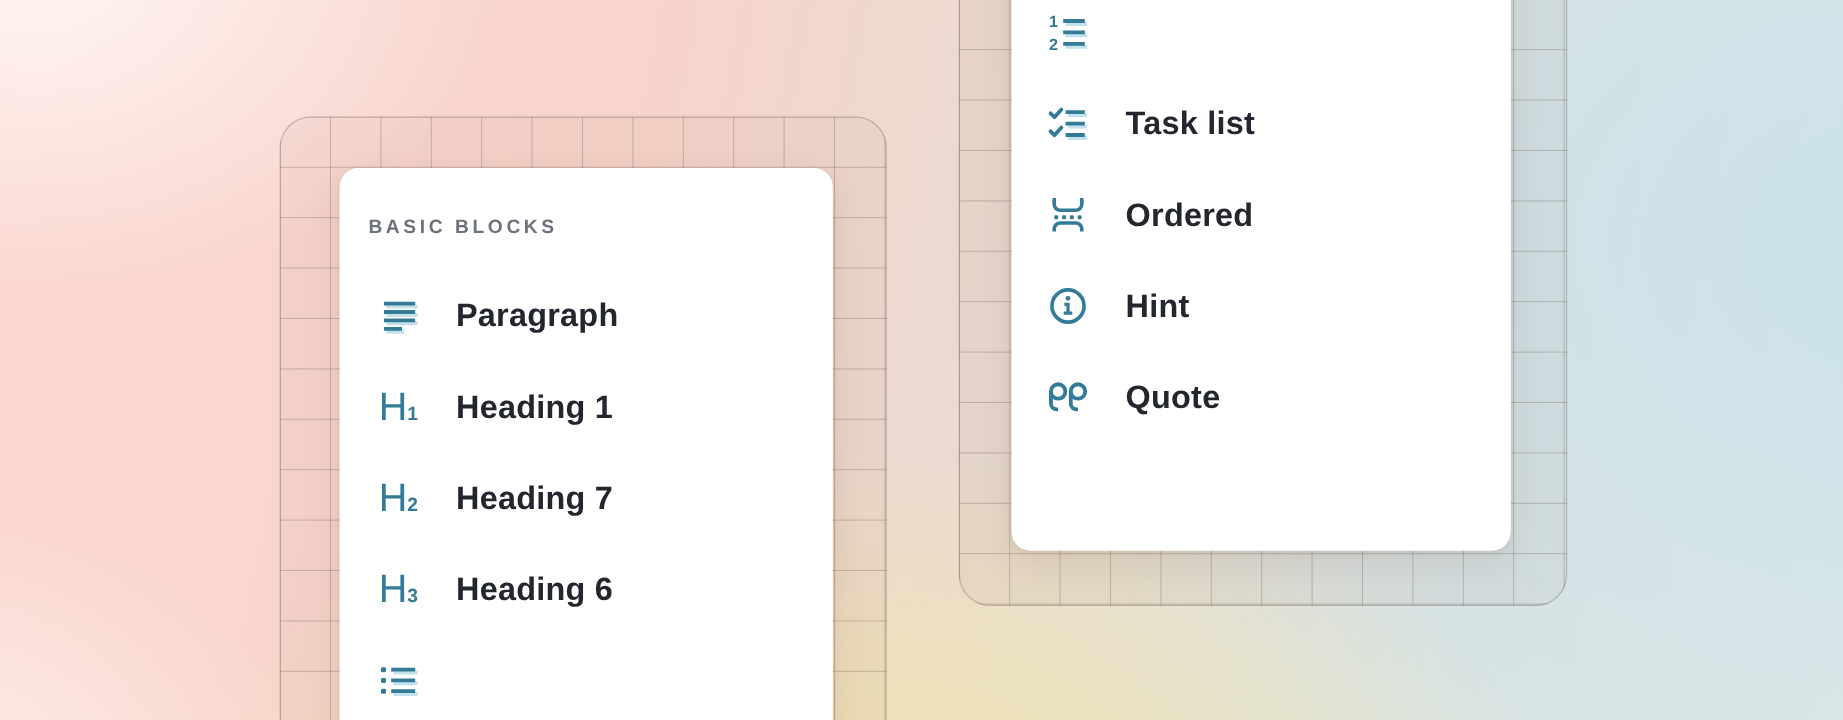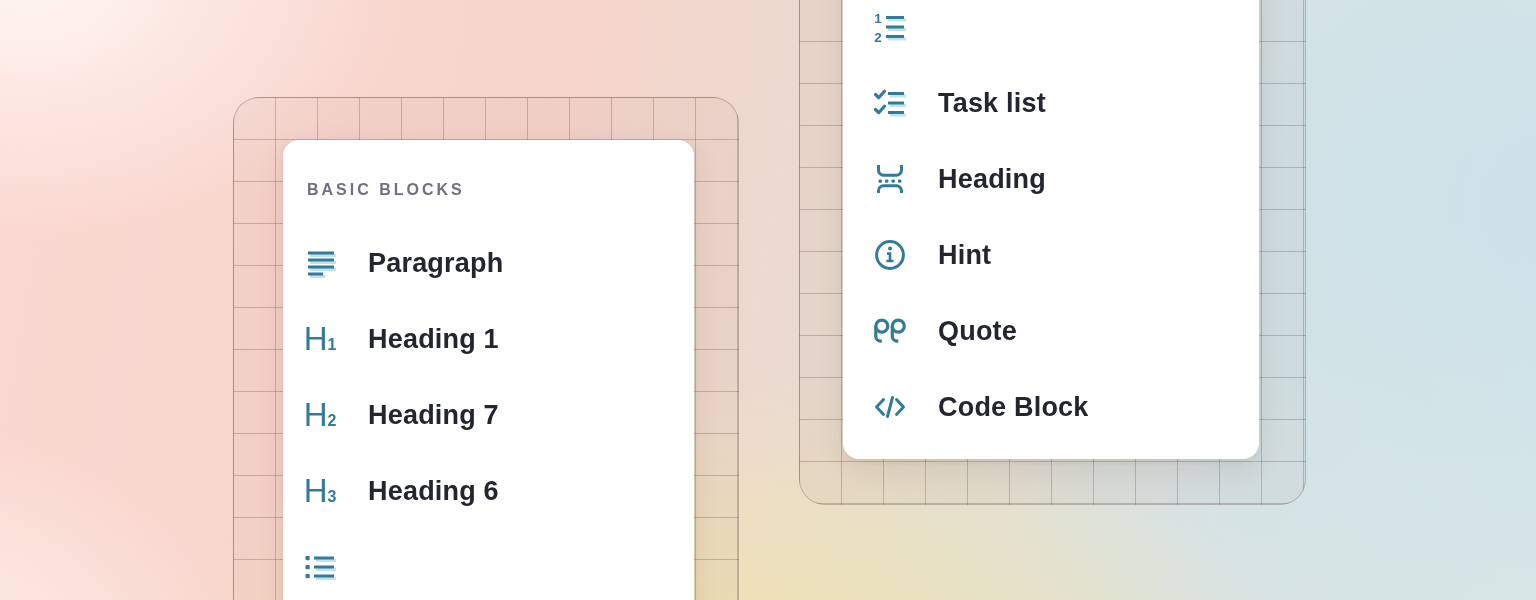--- a/index.html
+++ b/index.html
@@ -42,21 +42,21 @@
   #panel-right{left:843px;top:-56px;width:416px;height:515px;}
   .section-label{
     position:absolute;left:24px;top:41px;
     font-size:16px;font-weight:bold;letter-spacing:3px;
     color:var(--muted);
   }
   .row{
     position:absolute;left:0;right:0;height:76px;
     display:flex;align-items:center;cursor:pointer;
   }
-  #panel-left .row{padding-left:20px;}
+  #panel-left .row{padding-left:32px;}
   #panel-right .row{padding-left:30px;}
   .icon{width:34px;height:34px;flex:none;display:flex;align-items:center;justify-content:center;color:var(--teal);}
   .icon svg{display:block;width:34px;height:34px;}
   .row .label{
     margin-left:31px;font-size:27px;font-weight:600;color:var(--ink);letter-spacing:0.2px;
   }
   .lt{stroke:var(--ice);}
   .dk{stroke:currentColor;}
   .h-icon{font-weight:400;color:var(--teal);align-items:baseline;line-height:1;}
   .h-icon .H{font-size:33px;font-weight:400;letter-spacing:-1px;}
@@ -147,21 +147,21 @@
     <span class="icon">
       <svg viewBox="0 0 34 34" fill="none" stroke-width="3">
         <path class="dk" d="M5.5 3v5.2a5 5 0 0 0 5 5h13a5 5 0 0 0 5-5V3"></path>
         <path class="dk" d="M5.5 31v-2.2a5 5 0 0 1 5-5h13a5 5 0 0 1 5 5V31"></path>
         <rect x="5.5" y="17.4" width="3.4" height="3.4" rx="1.2" fill="currentColor" stroke="none"></rect>
         <rect x="12" y="17.4" width="3.4" height="3.4" rx="1.2" fill="currentColor" stroke="none"></rect>
         <rect x="18.5" y="17.4" width="3.4" height="3.4" rx="1.2" fill="currentColor" stroke="none"></rect>
         <rect x="25" y="17.4" width="3.4" height="3.4" rx="1.2" fill="currentColor" stroke="none"></rect>
       </svg>
     </span>
-    <span class="label">Heading</span>
+    <span class="label">Ordered</span>
   </div>
 
   <div class="row" style="top:273px">
     <span class="icon">
       <svg viewBox="0 0 34 34" fill="none" stroke-width="3">
         <circle class="dk" cx="17" cy="17" r="13.4"></circle>
         <circle cx="17" cy="10.6" r="2" fill="currentColor" stroke="none"></circle>
         <path class="dk" stroke-width="2.7" d="M14 15.6h3v7.4 M13.4 23h7.2"></path>
       </svg>
     </span>
@@ -175,23 +175,13 @@
           <circle class="dk" cx="7.6" cy="7.2" r="6"></circle>
           <path class="dk" d="M1.6 7.2v10.1a4.8 4.8 0 0 0 4.8 4.8h1.2"></path>
           <circle class="dk" cx="24.1" cy="7.2" r="6"></circle>
           <path class="dk" d="M18.1 7.2v10.1a4.8 4.8 0 0 0 4.8 4.8h1.2"></path>
         </g>
       </svg>
     </span>
     <span class="label">Quote</span>
   </div>
 
-  <div class="row" style="top:425px">
-    <span class="icon">
-      <svg viewBox="0 0 34 34" fill="none" stroke-width="3" stroke-linecap="round" stroke-linejoin="round">
-        <path class="dk" d="M10.5 9.5 3.5 17l7 7.5"></path>
-        <path class="dk" d="M23.5 9.5 30.5 17l-7 7.5"></path>
-        <path class="dk" d="M19.5 7.5 14.5 26.5"></path>
-      </svg>
-    </span>
-    <span class="label">Code Block</span>
-  </div>
 </div>
 
 </body></html>

